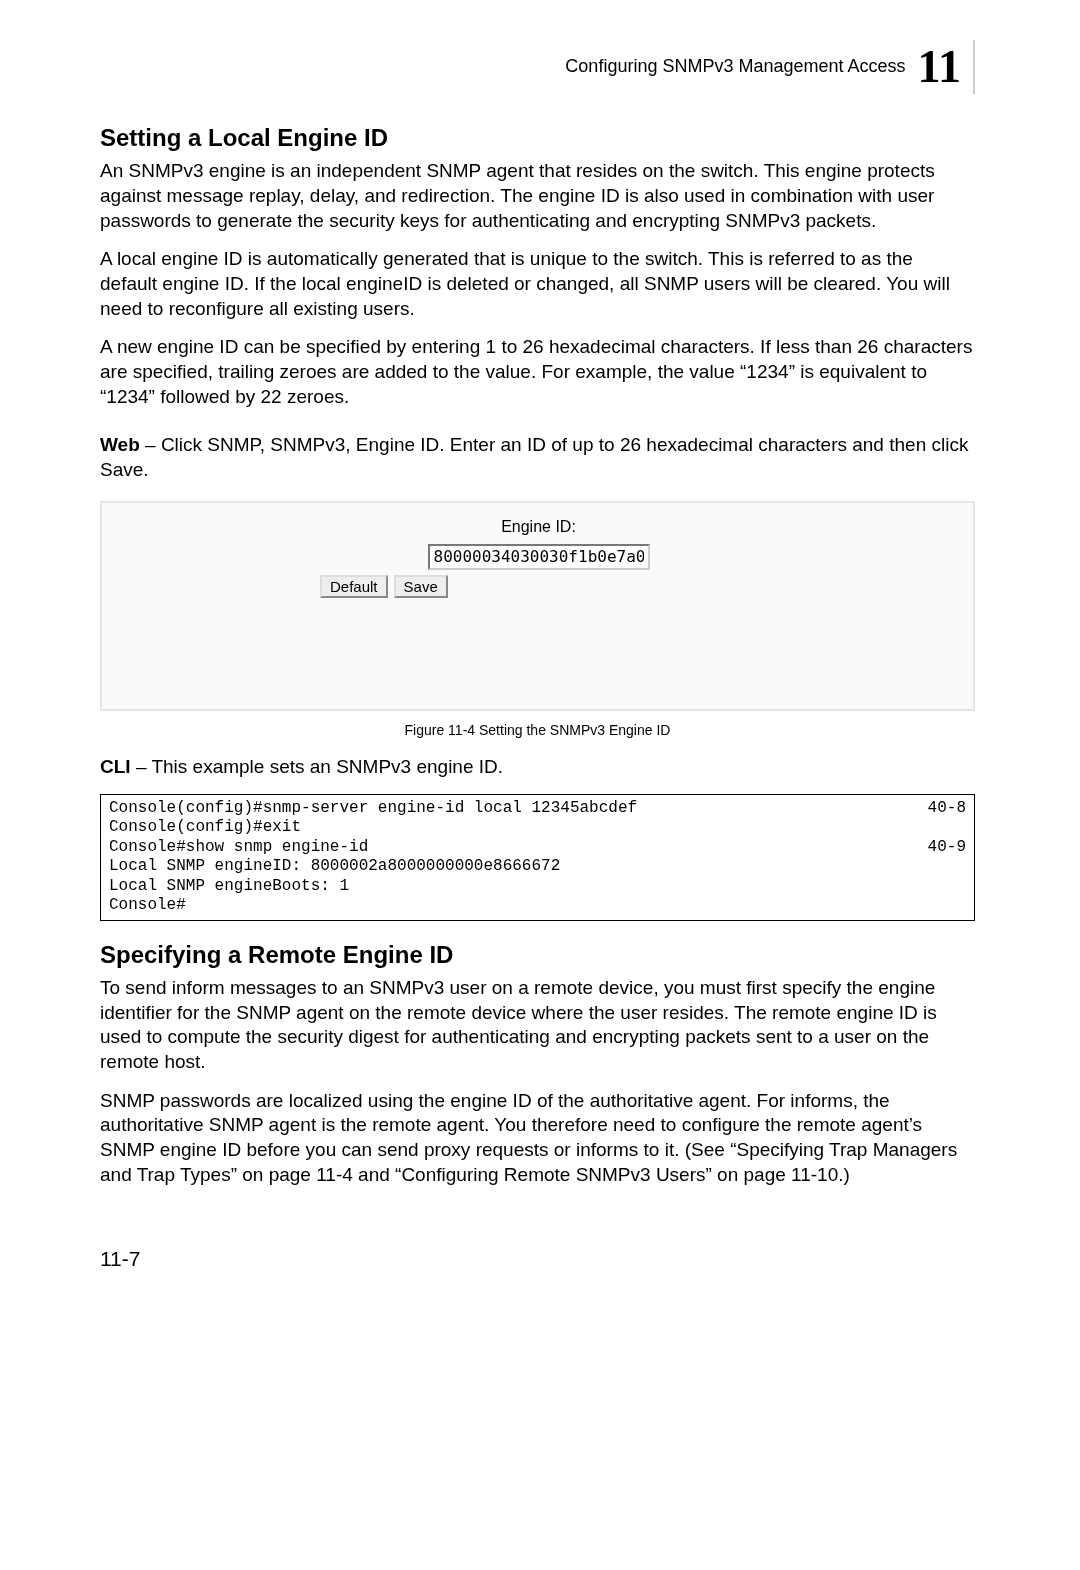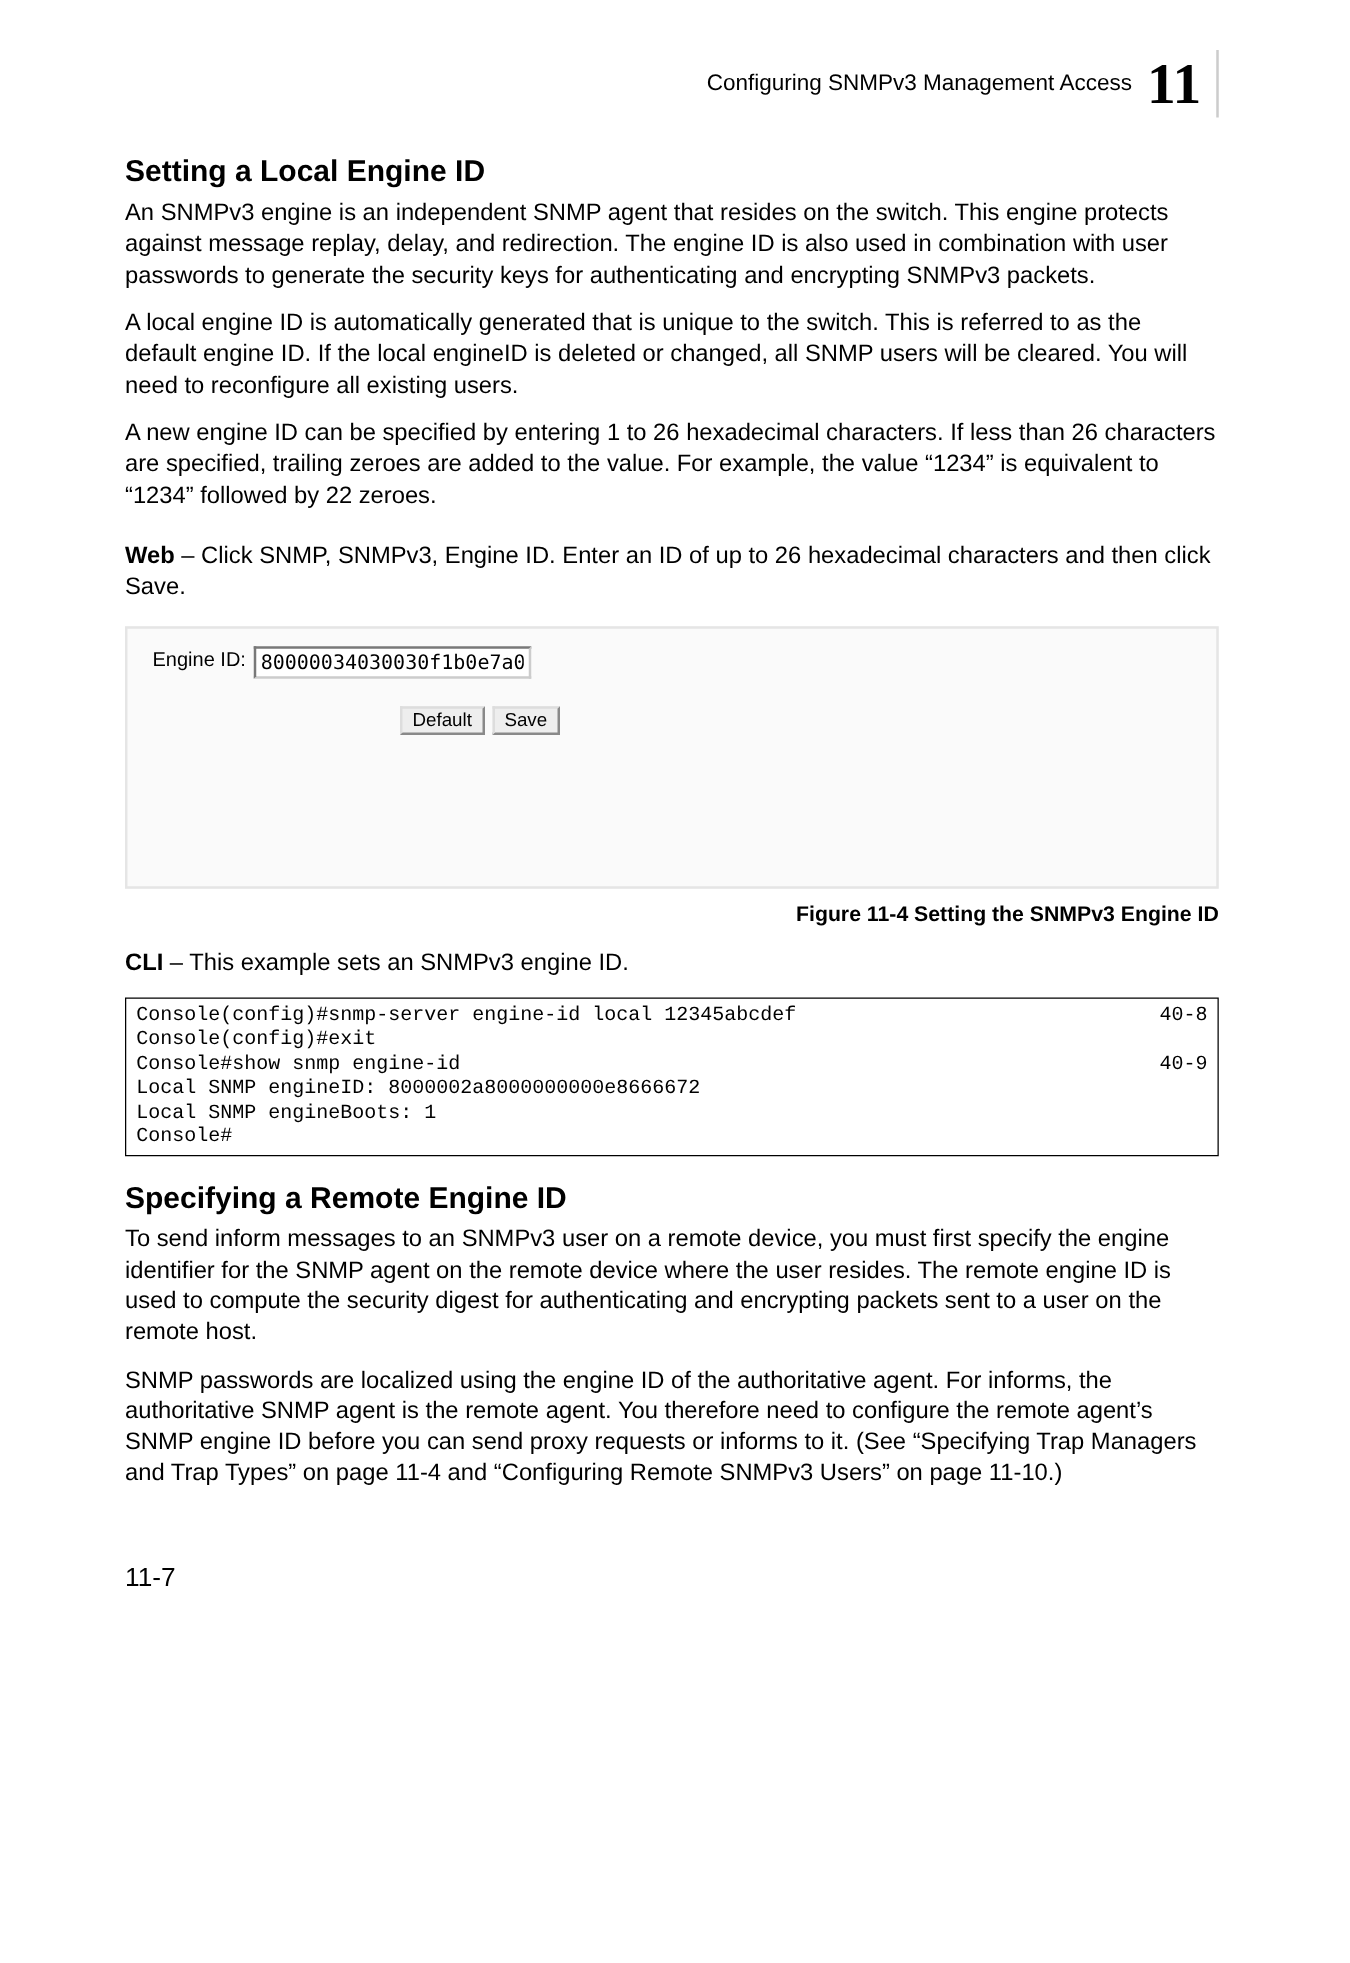--- a/index.html
+++ b/index.html
@@ -59,49 +59,50 @@
     border-bottom: 1px solid #888;
     padding-bottom: 8px;
     margin-bottom: 14px;
   }
   .engine-row {
     font-size: 16px;
     display: flex;
     align-items: center;
     gap: 6px;
     margin-left: 2px;
+    flex-direction: column;
   }
   .engine-input {
     font-family: monospace, monospace;
     font-size: 16px;
     border: 2px inset #ccc;
     background: #fff;
     padding: 1px 4px;
     height: 20px;
     width: 210px;
     box-sizing: content-box;
   }
   .btn-row {
-    margin-top: 22px;
+    margin-top: 5px;
     display: flex;
     gap: 6px;
     margin-left: 200px;
   }
   .btn-row button {
     font-family: Arial, Helvetica, sans-serif;
     font-size: 15px;
     padding: 1px 8px;
     border: 2px outset #ddd;
     background: #eee;
     cursor: pointer;
   }
   .fig-caption {
-    text-align: right;
-    font-weight: bold;
-    font-size: 17px;
+    text-align: center;
+    font-weight: normal;
+    font-size: 14px;
     margin: 8px 0 16px 0;
   }
   .cli-block {
     font-family: "Courier New", Courier, monospace;
     font-size: 16px;
     border: 1px solid #000;
     padding: 4px 8px;
     margin: 4px 0 18px 0;
     white-space: pre;
     line-height: 1.22;

